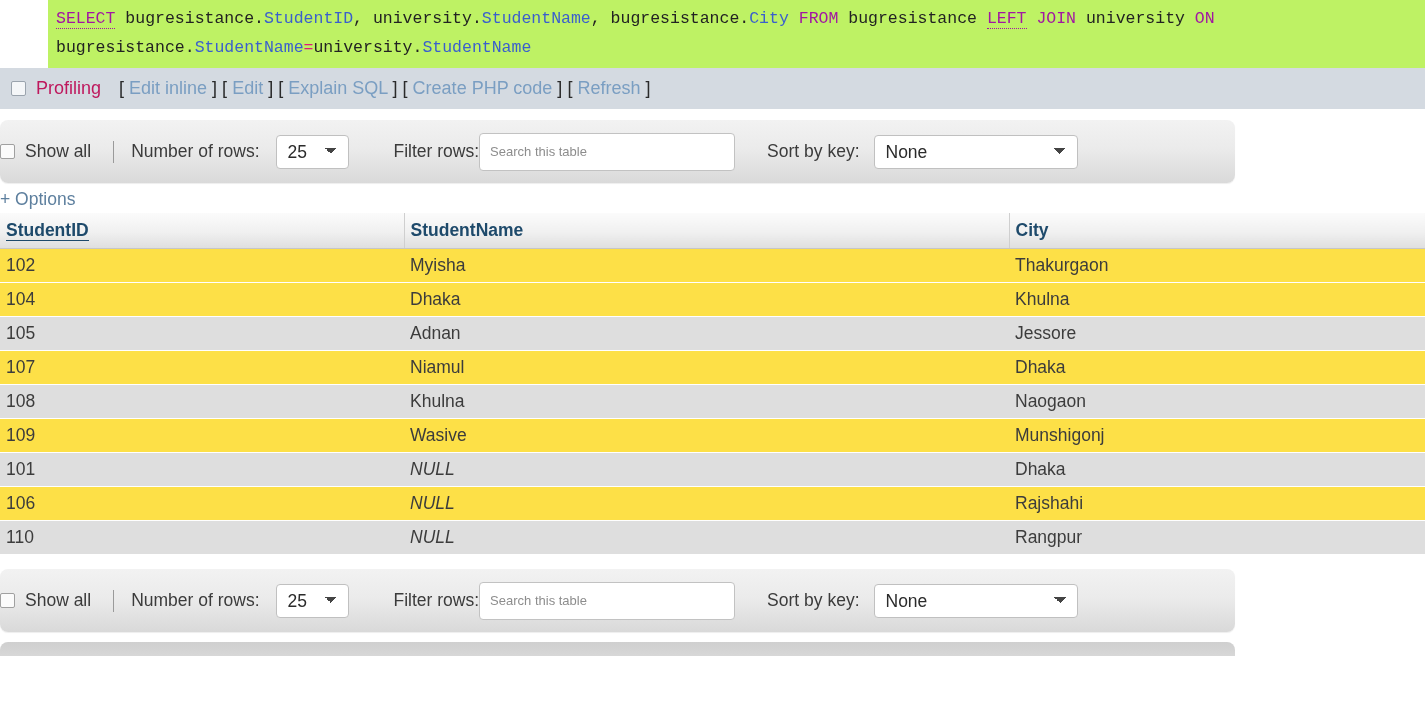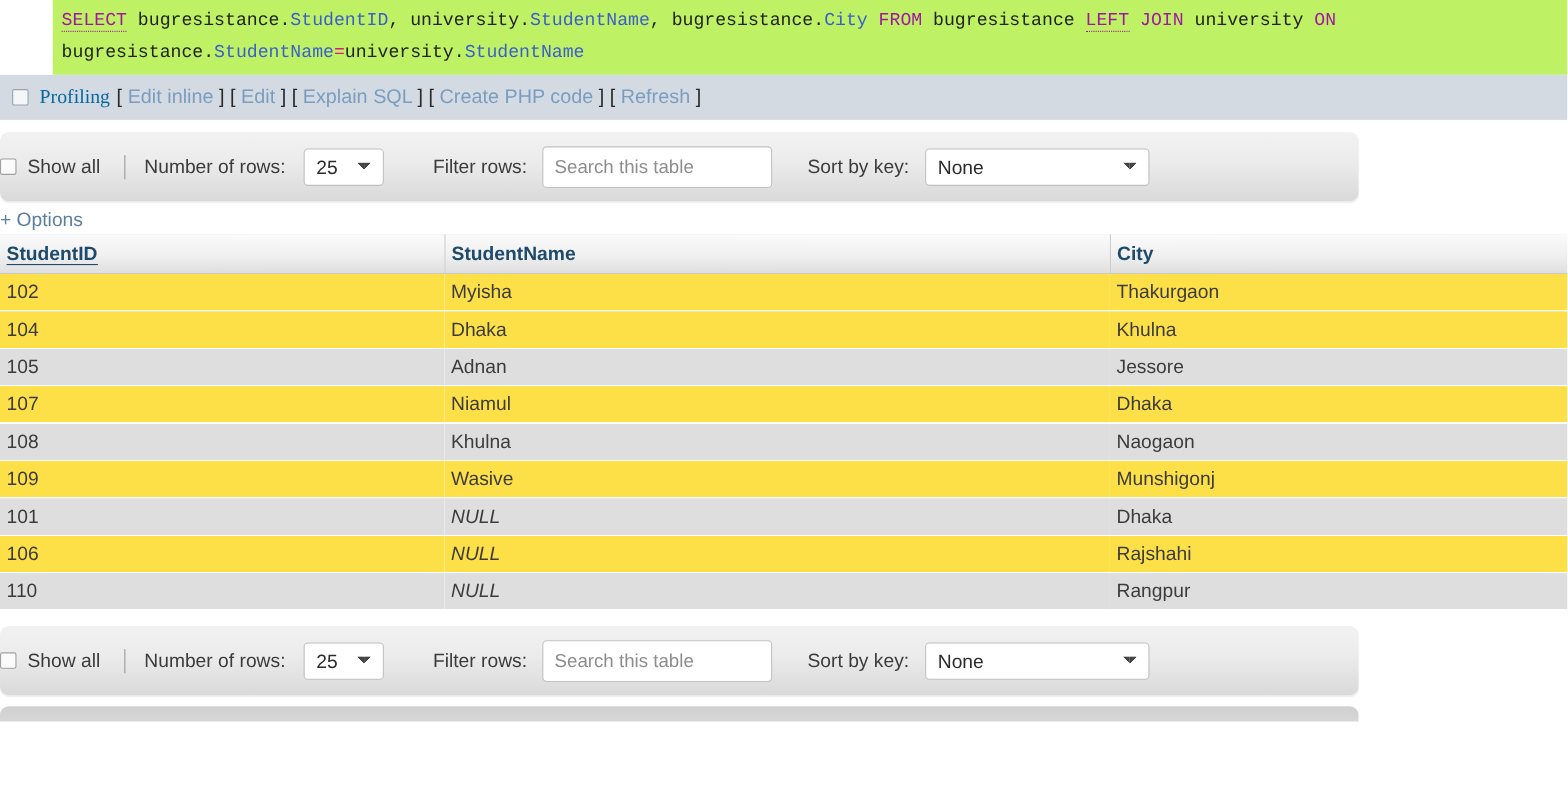--- a/index.html
+++ b/index.html
@@ -46,23 +46,22 @@
     -webkit-appearance: none;
     appearance: none;
     border: 1px solid #9aa3ad;
     background: #f4f6f8;
     border-radius: 2px;
     margin: 0 10px 0 0;
     flex: 0 0 auto;
   }
   .profiling-label {
     font-size: 18px;
-    color: #0369a1;
-    margin-right: 6px;
-    font-family: Liberation Serif, serif;
+    color: #be185d;
+    margin-right: 18px;
   }
   .prof-links {
     font-size: 18px;
     color: #333;
     white-space: nowrap;
   }
   .prof-links .brk { color: #2a2a2a; }
   .prof-links a {
     color: #7a9ec2;
     text-decoration: none;
@@ -121,29 +120,28 @@
     background-position:
       calc(100% - 17px) calc(50% - 1px),
       calc(100% - 11px) calc(50% - 1px);
     background-size: 6px 6px, 6px 6px;
     background-repeat: no-repeat;
   }
   .rows-select { margin-left: 16px; }
   .key-select  { margin-left: 14px; width: 204px; }
   .filter-label { margin-left: 45px; }
   .filter-input {
-    margin-left: 14px;
-    width: 209px;
+    width: 256px;
     height: 38px;
     box-sizing: border-box;
     border: 1px solid #c2c2c2;
     border-radius: 4px;
     background: #ffffff;
     font-family: "Liberation Sans", sans-serif;
-    font-size: 17px;
+    font-size: 13px;
     color: #2b2b2b;
     padding: 0 10px;
   }
   .filter-input::placeholder { color: #8d8d8d; opacity: 1; }
   .sort-label { margin-left: 32px; }
 
   
   .options-row {
     padding: 6px 0 3px 0;
   }

